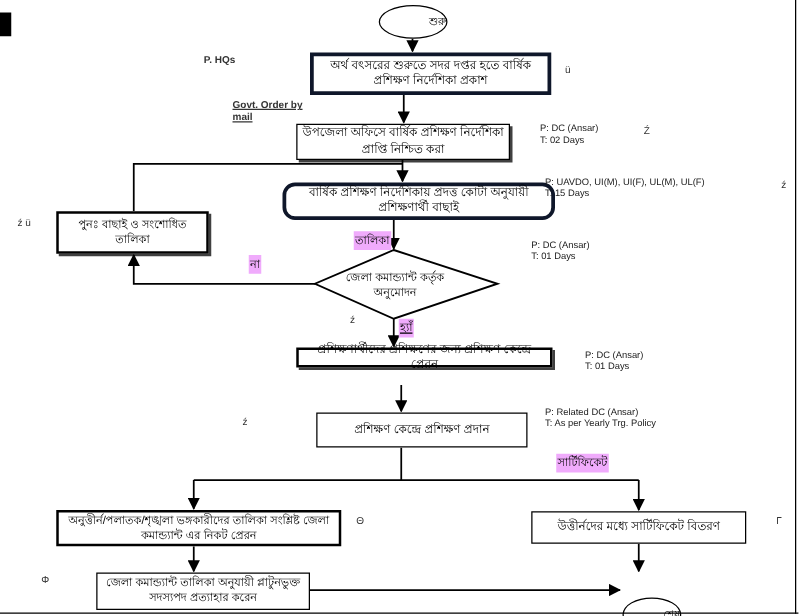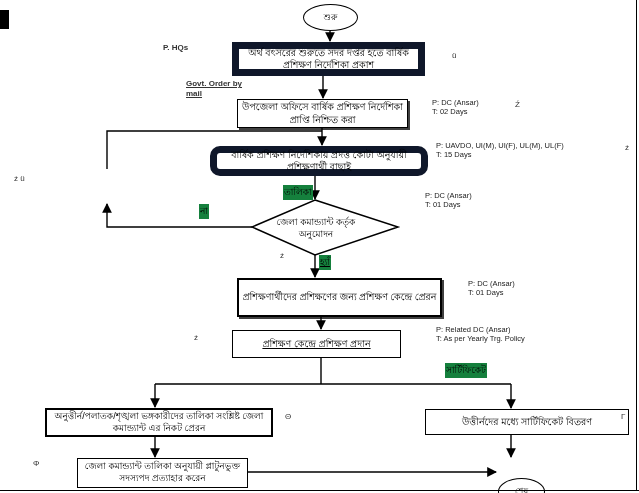--- a/index.html
+++ b/index.html
@@ -8,46 +8,46 @@
     font-family:"Liberation Sans","DejaVu Sans",sans-serif;color:#000;
   }
   #connectors{position:absolute;left:0;top:0;width:639px;height:493px;}
   .node{
     position:absolute;box-sizing:border-box;background:#fff;
     display:flex;align-items:center;justify-content:center;text-align:center;
     font-size:9.5px;line-height:1.3;padding:1px 3px;
   }
   .thin{border:1.5px solid #000;}
   .med{border:2px solid #000;}
-  .thick{border:7px solid #0f172a;}
+  .thick{border:3px solid #0f172a;margin-left:16px;}
   .shadow{box-shadow:2px 2px 0 rgba(0,0,0,0.75);}
   .terminator{
     position:absolute;box-sizing:border-box;background:#fff;border:1.5px solid #000;
-    border-radius:50%;display:flex;align-items:center;justify-content:center;
+    border-radius:50%;display:flex;align-items:center;justify-content:flex-end;
     font-size:8.5px;
   }
-  .edge-label{position:absolute;font-size:9px;background:#15803d;padding:0 1px;}
+  .edge-label{position:absolute;font-size:9px;background:#f0abfc;padding:0 1px;}
   .ann{position:absolute;font-size:7.5px;line-height:1.25;color:#1a1a1a;white-space:pre-line;}
   .ann-bold{font-weight:bold;color:#333;}
   .mark{position:absolute;font-size:8px;color:#333;}
   .diamond-label{
     position:absolute;display:flex;align-items:center;justify-content:center;
     text-align:center;font-size:9px;line-height:1.35;
   }
   
   #n-start{left:303px;top:4px;width:55px;height:27px;}
   #n-publish{left:232px;top:42px;width:193px;height:34px;}
   #n-receive{left:237px;top:99px;width:171px;height:29px;}
   #n-select{left:210px;top:146px;width:218px;height:30px;border-radius:10px;}
   #n-reselect{left:45px;top:169px;width:122px;height:34px;font-size:9px;}
   #n-diamond-label{left:270px;top:205px;width:92px;height:46px;}
-  #n-send{left:237px;top:278px;width:205px;height:39px;font-family:Liberation Serif, serif;}
-  #n-training{left:232px;top:330px;width:169px;height:28px;text-decoration:underline;}
+  #n-send{left:237px;top:278px;width:205px;height:16px;}
+  #n-training{left:253px;top:330px;width:169px;height:28px;}
   #n-faillist{left:45px;top:408px;width:228px;height:29px;font-size:9px;}
-  #n-cert{left:425px;top:409px;width:204px;height:26px;}
+  #n-cert{left:425px;top:409px;width:172px;height:26px;}
   #n-withdraw{left:77px;top:458px;width:171px;height:30px;font-size:9px;}
   #n-end{left:498px;top:458px;width:47px;height:27px;margin-top:20px;}
   
   #el-talika{left:283px;top:185px;}
   #el-no{left:199px;top:204px;}
   #el-yes{left:319px;top:255px;text-decoration:underline;}
   #el-cert{left:445px;top:363px;}
   
   #an-hqs{left:163px;top:43px;font-size:8px;}
   #an-govt{left:186px;top:79px;width:72px;font-size:8px;text-decoration:underline;}
@@ -104,20 +104,21 @@
   <div class="terminator" id="n-start">
     <span>শুরু</span>
   </div>
   <div class="terminator" id="n-end">
     <span>শেষ</span>
   </div>
 
   <div class="node thick" id="n-publish">অর্থ বৎসরের শুরুতে সদর দপ্তর হতে বার্ষিক প্রশিক্ষণ নির্দেশিকা প্রকাশ</div>
   <div class="node thin shadow" id="n-receive">উপজেলা অফিসে বার্ষিক প্রশিক্ষণ নির্দেশিকা প্রাপ্তি নিশ্চিত করা</div>
   <div class="node thick" id="n-select">বার্ষিক প্রশিক্ষণ নির্দেশিকায় প্রদত্ত কোটা অনুযায়ী প্রশিক্ষণার্থী বাছাই</div>
+  <div class="node med shadow" id="n-reselect">পুনঃ  বাছাই ও সংশোধিত তালিকা</div>
   <div class="diamond-label" id="n-diamond-label">জেলা কমান্ড্যান্ট কর্তৃক অনুমোদন</div>
   <div class="node med shadow" id="n-send">প্রশিক্ষণার্থীদের প্রশিক্ষণের জন্য প্রশিক্ষণ কেন্দ্রে প্রেরন</div>
   <div class="node thin" id="n-training">প্রশিক্ষণ কেন্দ্রে প্রশিক্ষণ প্রদান</div>
   <div class="node med" id="n-faillist">অনুত্তীর্ন/পলাতক/শৃঙ্খলা ভঙ্গকারীদের তালিকা সংশ্লিষ্ট জেলা কমান্ড্যান্ট এর নিকট প্রেরন</div>
   <div class="node thin" id="n-cert">উত্তীর্নদের মধ্যে সার্টিফিকেট বিতরণ</div>
   <div class="node thin" id="n-withdraw">জেলা কমান্ড্যান্ট তালিকা অনুযায়ী প্লাটুনভুক্ত সদস্যপদ প্রত্যাহার করেন</div>
 
   <div class="edge-label" id="el-talika">তালিকা</div>
   <div class="edge-label" id="el-no">না</div>
   <div class="edge-label" id="el-yes">হ্যাঁ</div>

